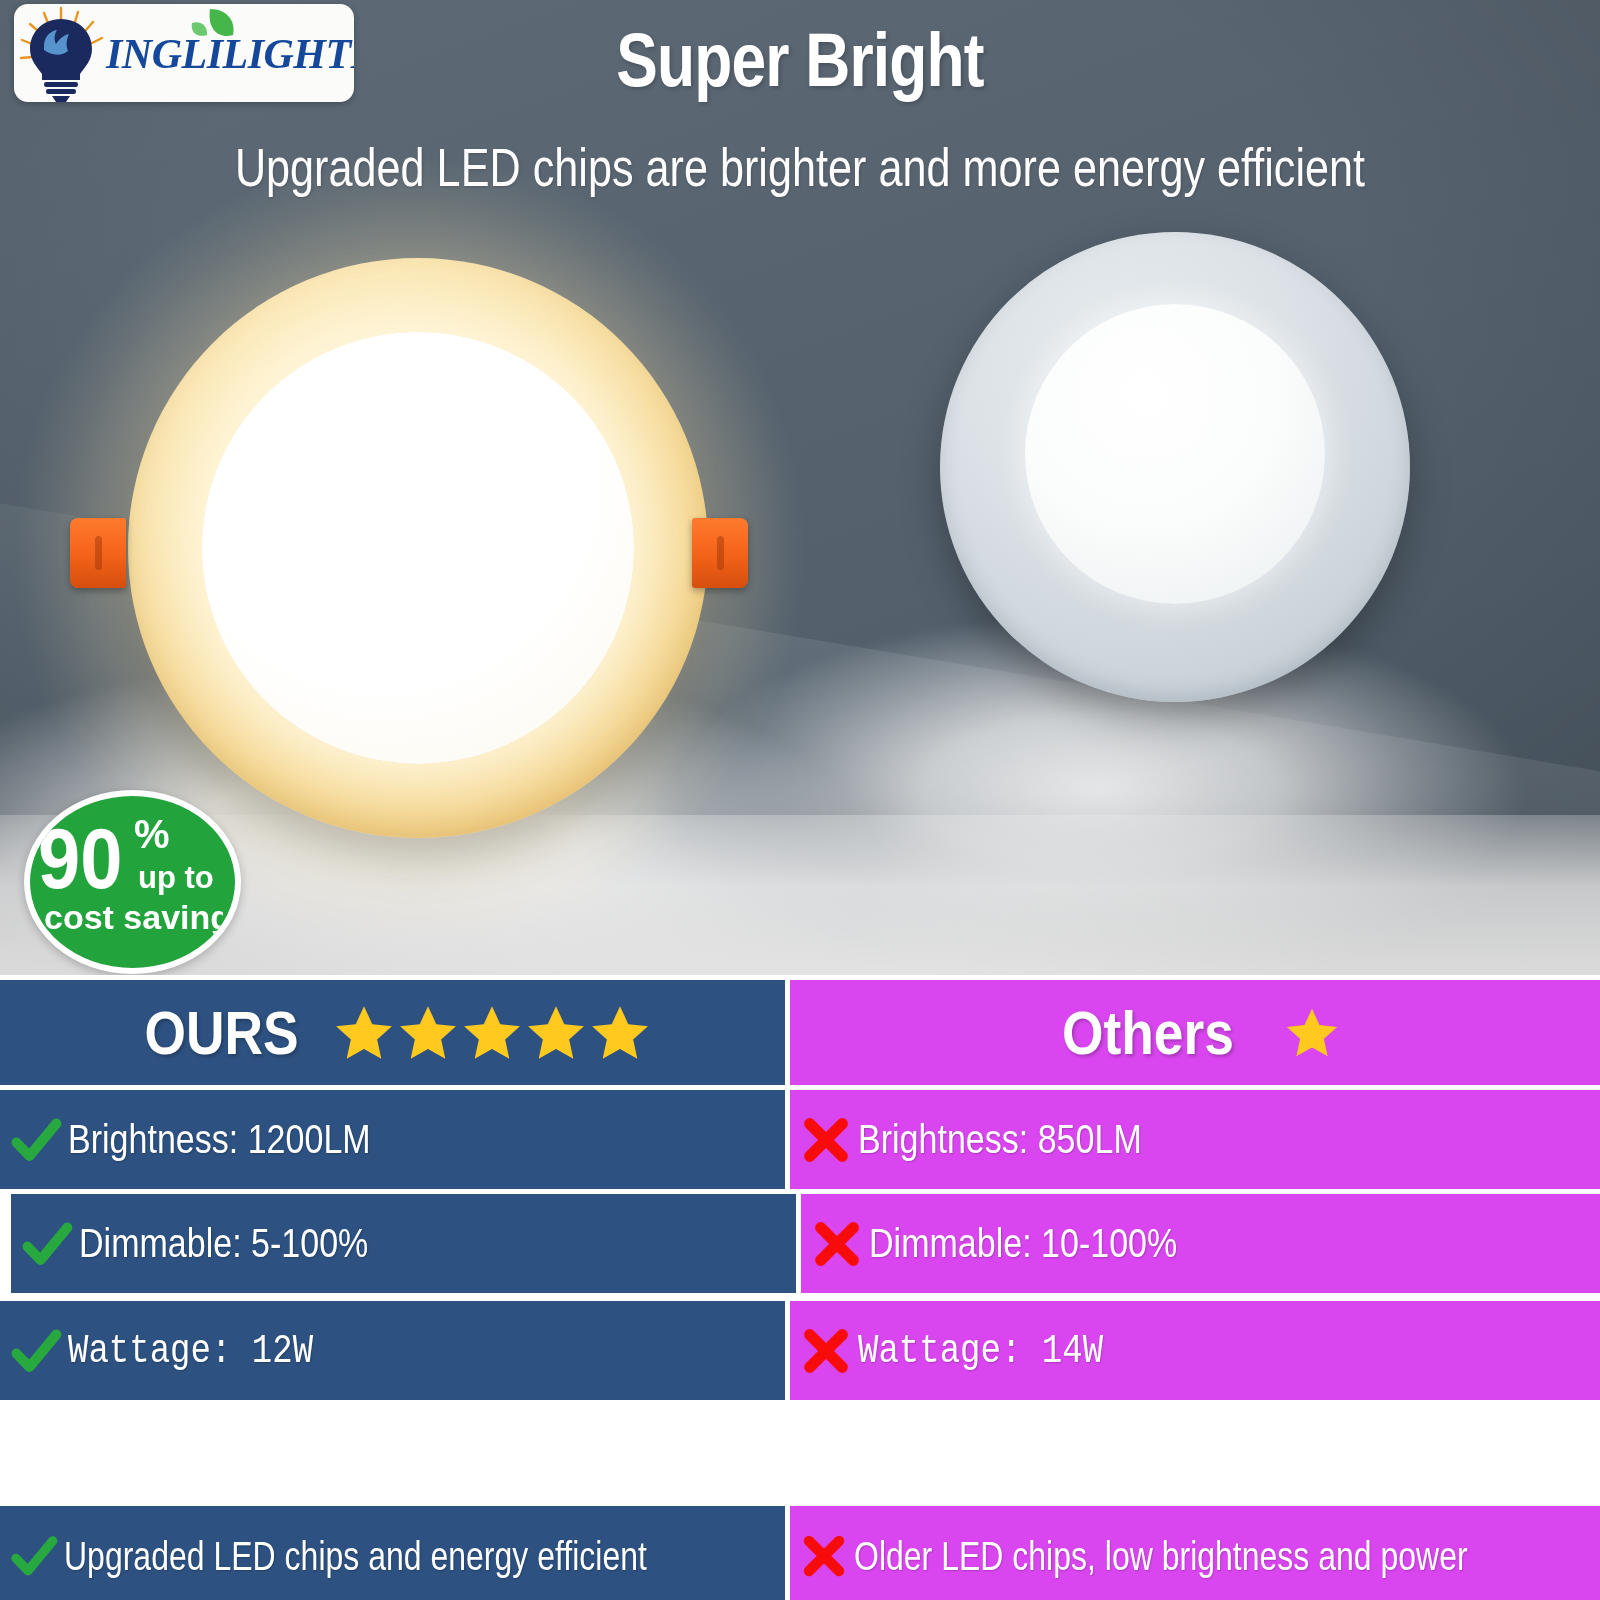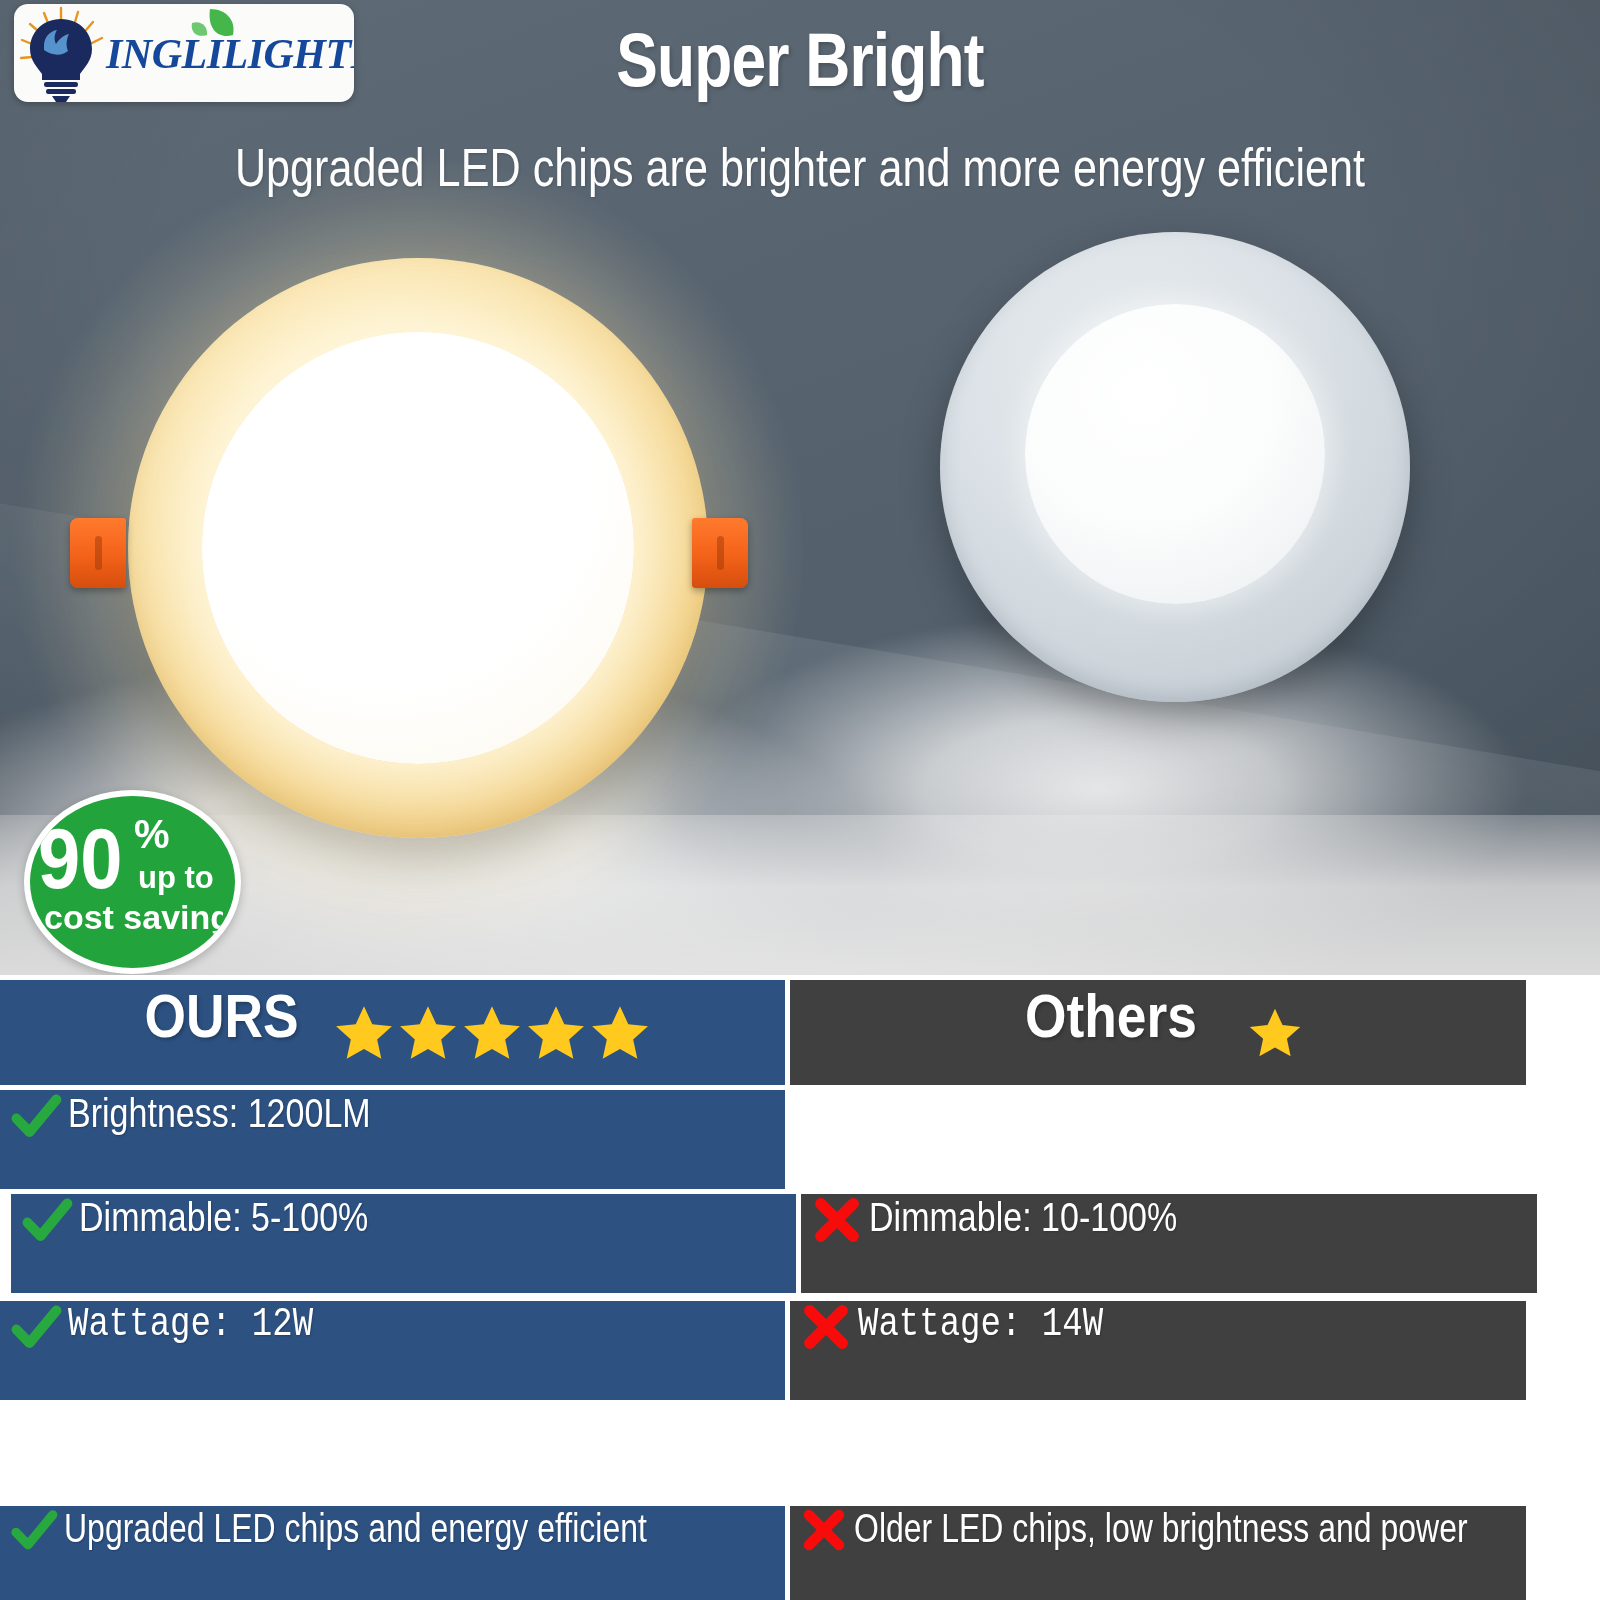--- a/index.html
+++ b/index.html
@@ -72,23 +72,23 @@
 
   
   .badge{position:absolute;left:24px;top:790px;width:205px;height:172px;border-radius:50%;
     background:#23a33c;border:6px solid #fff;box-shadow:0 3px 10px rgba(0,0,0,.22);
     overflow:hidden;}
   .badge-svg{position:absolute;left:0;top:0;}
 
   
   .table{position:absolute;left:0;top:975px;width:1600px;height:625px;background:#fff;}
   .trow{position:absolute;left:0;width:1600px;display:flex;}
-  .cell{position:relative;box-sizing:border-box;overflow:hidden;display:flex;}
+  .cell{position:relative;box-sizing:border-box;overflow:hidden;display:flex;align-items:center;}
   .c-ours{width:785px;background:#2d5180;}
-  .c-oth{width:736px;margin-left:5px;background:#404040;}
+  .c-oth{width:810px;margin-left:5px;background:#d946ef;}
   .head{height:105px;}
   .head .cell{justify-content:center;}
   .hd-txt{font-weight:bold;font-size:62px;color:#fff;transform:scaleX(.86);
     letter-spacing:0px;text-shadow:2px 2px 4px rgba(0,0,0,.25);}
   .stars{display:inline-flex;align-items:center;margin-left:22px;}
   .star{width:62px;height:62px;margin-right:2px;}
   .star.small{width:56px;height:56px;margin-left:14px;}
 
   .drow{height:99px;}
   .drow .cell{padding-left:10px;}
@@ -196,20 +196,26 @@
       </div>
     </div>
 
     <div class="trow drow" style="top:115px;">
       <div class="cell c-ours">
         <svg class="mark" viewBox="0 0 24 24">
             <path d="M3 13.2 L9 19.4 L21.4 4.4" stroke="#28a93f" stroke-width="4.6" fill="none" stroke-linecap="round" stroke-linejoin="round"></path>
           </svg>
         <span class="rtxt">Brightness: 1200LM</span>
       </div>
+      <div class="cell c-oth">
+        <svg class="mark" viewBox="0 0 24 24">
+            <path d="M4.5 4.5 L19.5 19.5 M19.5 4.5 L4.5 19.5" stroke="#f80b0b" stroke-width="5.2" stroke-linecap="round"></path>
+          </svg>
+        <span class="rtxt">Brightness: 850LM</span>
+      </div>
     </div>
 
     <div class="trow drow" style="top:219px;padding-left:11px;">
       <div class="cell c-ours">
         <svg class="mark" viewBox="0 0 24 24">
             <path d="M3 13.2 L9 19.4 L21.4 4.4" stroke="#28a93f" stroke-width="4.6" fill="none" stroke-linecap="round" stroke-linejoin="round"></path>
           </svg>
         <span class="rtxt">Dimmable: 5-100%</span>
       </div>
       <div class="cell c-oth">

